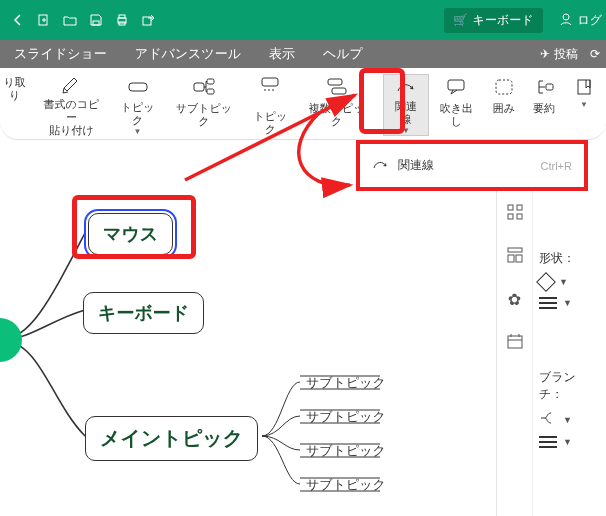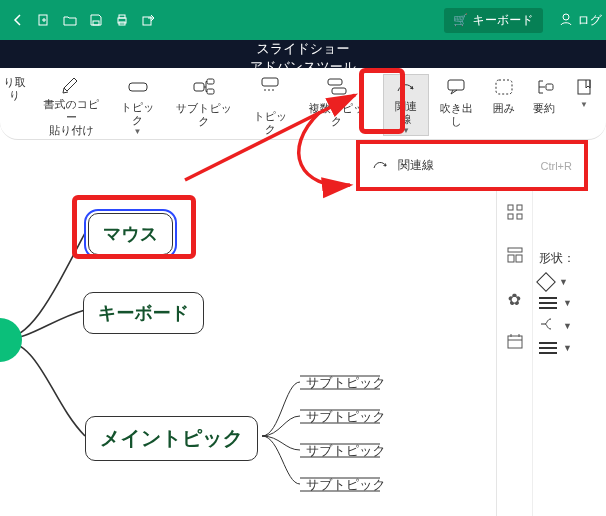--- a/index.html
+++ b/index.html
@@ -2,21 +2,21 @@
 <html><head>
 <meta charset="utf-8">
 <style>
   * { box-sizing: border-box; margin: 0; padding: 0; font-family: "Meiryo", "Hiragino Sans", sans-serif; }
   html, body { width: 606px; height: 516px; overflow: hidden; background: #fff; }
   .topbar { height: 40px; background: #099e6e; display: flex; align-items: center; }
   .titlebar-icons { display: flex; gap: 2px; padding-left: 6px; flex: 1; align-items: center; }
   .titlebar-icons span { width: 24px; height: 24px; display: flex; align-items: center; justify-content: center; color: #fff; }
   .buy-btn { background: #068055; color: #fff; font-size: 12px; padding: 4px 10px; border-radius: 3px; display: flex; align-items: center; gap: 4px; margin-right: 16px; }
   .login { color: #fff; font-size: 12px; display: flex; align-items: center; gap: 4px; margin-right: 4px; }
-  .menubar { height: 28px; background: #0f172a; display: flex; align-items: center; flex-direction: column; }
+  .menubar { height: 28px; background: #737373; display: flex; align-items: center; }
   .menu-item { color: #fff; font-size: 13px; padding: 0 14px; }
   .post { color: #fff; font-size: 12px; margin-left: auto; margin-right: 6px; display: flex; align-items: center; gap: 4px; }
   .ribbon { height: 72px; border-bottom: 1px solid #e0e0e0; display: flex; align-items: flex-start; padding-top: 6px; border-radius: 18px; }
   .r-item { display: flex; flex-direction: column; align-items: center; justify-content: flex-start; font-size: 11px; color: #333; padding: 0 6px; position: relative; height: 62px; }
   .r-item .ic { width: 28px; height: 26px; display: flex; align-items: center; justify-content: center; color: #444; }
   .r-item .lbl { text-align: center; line-height: 13px; margin-top: 2px; }
   .r-item.active { background: #e8e8e8; border: 1px solid #ccc; }
   .r-item .caret { font-size: 8px; color: #666; }
   .main { position: relative; height: 376px; }
   .canvas { position: absolute; left: 0; top: 0; width: 486px; height: 376px; }
@@ -300,20 +300,21 @@
         </div>
       <div class="sp-ctrl">
           <span class="sp-lines">
             <i></i>
             <i></i>
             <i></i>
           </span>
           <span class="dd">▼</span>
         </div>
 
+      <div class="sp-label" style="margin-top:60px">ブランチ：</div>
       <div class="sp-ctrl">
           <span><svg width="18" height="14">
               <path d="M2 7h4M6 7C8 7 8 2 12 2M6 7C8 7 8 12 12 12" stroke="#333" fill="none"></path>
             </svg></span>
           <span class="dd">▼</span>
         </div>
       <div class="sp-ctrl">
           <span class="sp-lines">
             <i></i>
             <i></i>

